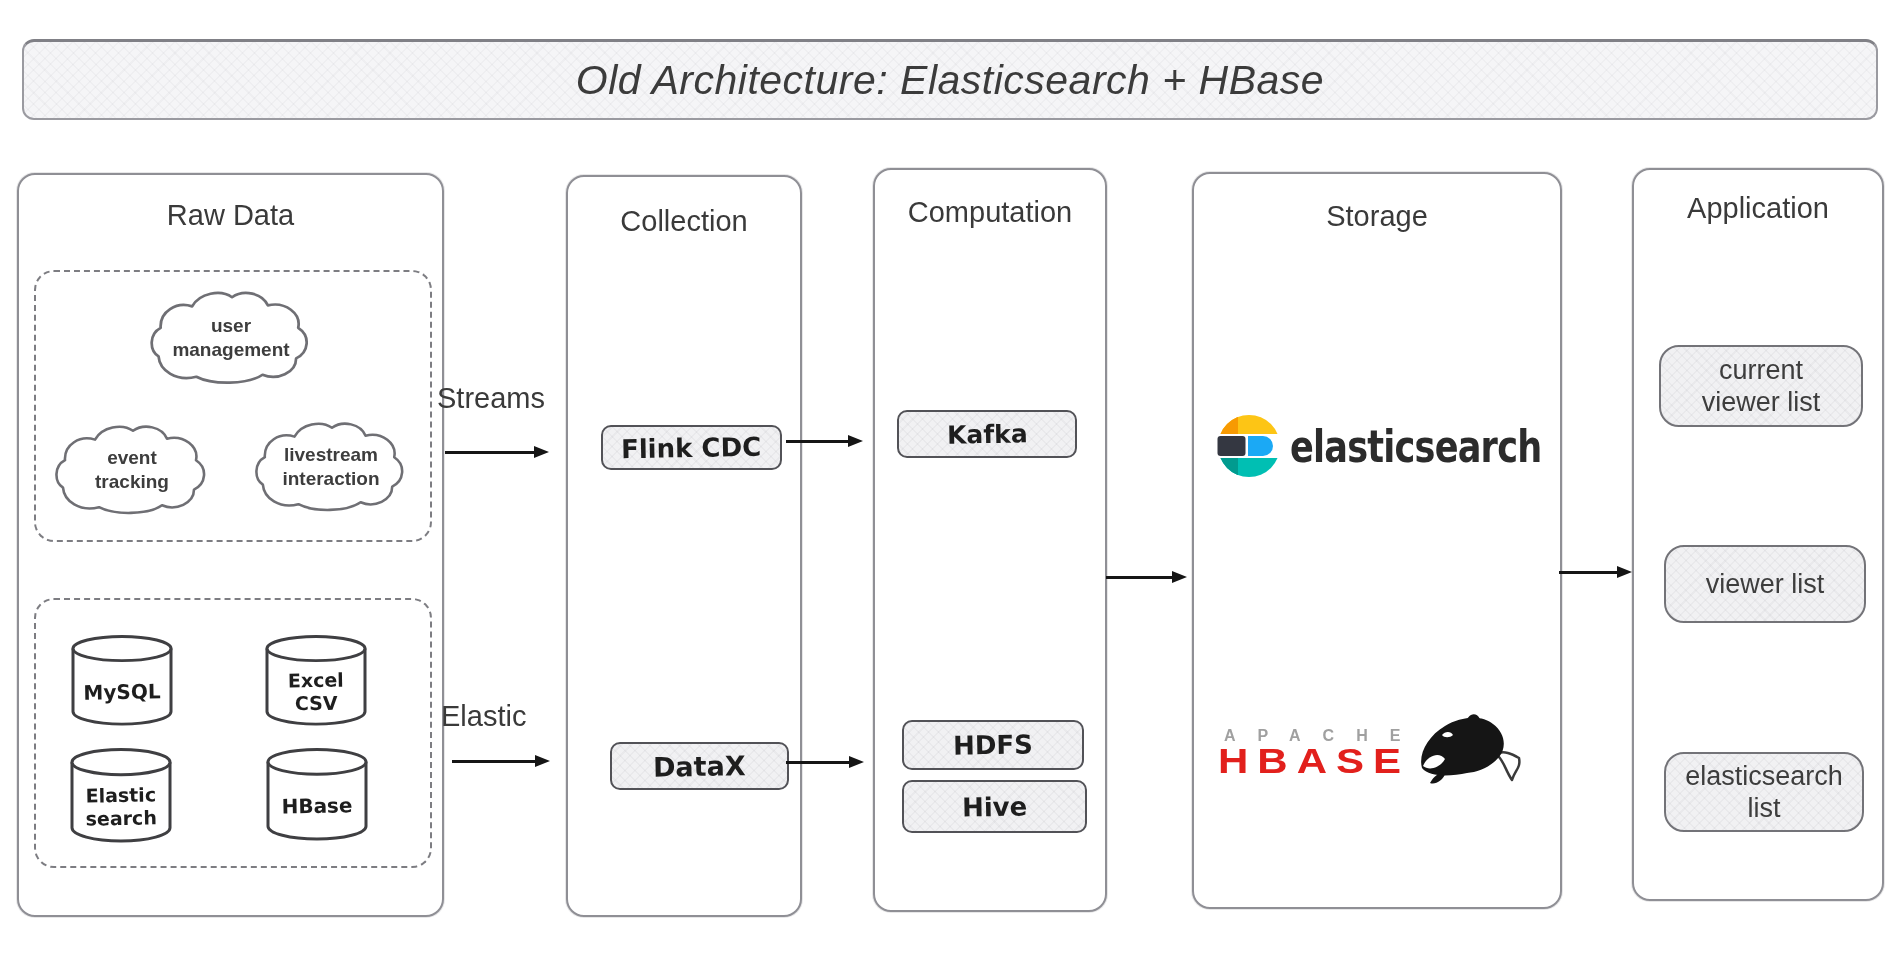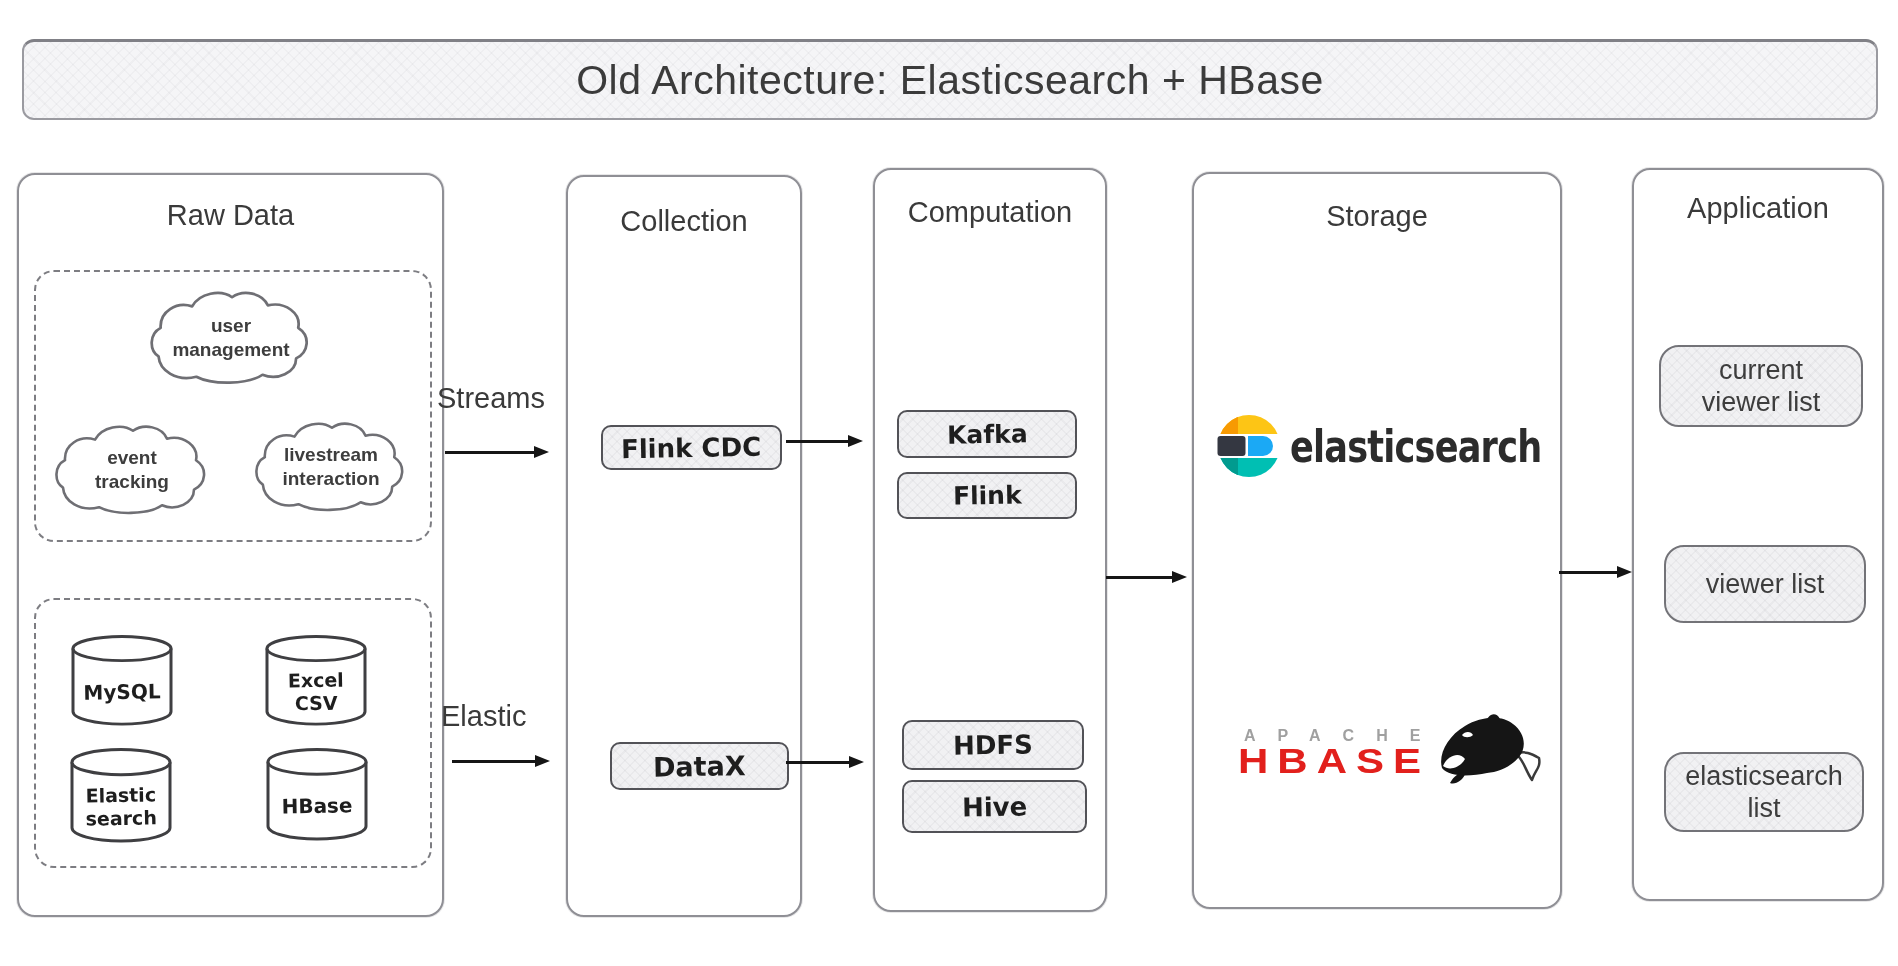--- a/index.html
+++ b/index.html
@@ -10,21 +10,21 @@
   
   .banner{
     position:absolute;left:22px;top:39px;width:1852px;height:76px;
     border:2px solid #9a9aa0;border-top:3px solid #808086;border-radius:12px;
     background-color:#f5f5f7;
     background-image:
       repeating-linear-gradient(45deg, rgba(120,120,130,.05) 0 1.5px, transparent 1.5px 8px),
       repeating-linear-gradient(-45deg, rgba(120,120,130,.05) 0 1.5px, transparent 1.5px 8px);
     display:flex;align-items:center;justify-content:center;
   }
-  .banner-title{font-size:41px;color:#3b3b3b;letter-spacing:.5px;}
+  .banner-title{font-size:41px;color:#3b3b3b;letter-spacing:.5px;font-style:italic;}
   
   .panel{
     position:absolute;background:#fff;border:2px solid #8f8f95;border-radius:18px;
     box-shadow:0 0 0 1px rgba(160,160,165,.25);
   }
   .panel-title{position:absolute;left:0;right:0;text-align:center;font-size:29px;color:#3a3a3a;}
   #panel-raw{left:17px;top:173px;width:423px;height:740px;}
   #panel-collection{left:550px;top:175px;width:232px;height:738px;margin-left:16px;}
   #panel-computation{left:873px;top:168px;width:230px;height:740px;}
   #panel-storage{left:1192px;top:172px;width:366px;height:733px;}
@@ -65,21 +65,21 @@
     border-left:15px solid #151515;border-top:6.5px solid transparent;border-bottom:6.5px solid transparent;
   }
   .flow-label{position:absolute;font-size:29px;color:#3a3a3a;}
   
   .es-logo-icon{position:absolute;left:23px;top:240px;width:64px;height:64px;}
   .es-wordmark{
     position:absolute;left:96px;top:242px;height:60px;display:flex;align-items:center;
     font-family:"DejaVu Sans",sans-serif;font-weight:700;font-size:45px;letter-spacing:-1px;
     color:#2c2c2c;transform:scaleX(.78);transform-origin:left center;white-space:nowrap;
   }
-  .hbase-logo{position:absolute;left:44px;top:553px;width:304px;height:84px;}
+  .hbase-logo{position:absolute;left:24px;top:553px;width:304px;height:84px;}
   .hbase-apache{
     position:absolute;left:6px;top:0;font-size:16px;font-weight:700;letter-spacing:22px;
     color:#a0a0a0;white-space:nowrap;
   }
   .hbase-word{
     position:absolute;left:0;top:15px;font-size:42px;font-weight:800;letter-spacing:9px;
     color:#e2201c;transform:scaleY(.82);transform-origin:left top;white-space:nowrap;
   }
   .orca{position:absolute;left:194px;top:-16px;width:110px;height:82px;}
 </style>
@@ -159,23 +159,20 @@
     </div>
     <div class="gbox" style="left:42px;top:565px;width:175px;height:44px;">
       <span class="hand" style="font-size:27px;">DataX</span>
     </div>
   </div>
 
   <div class="panel" id="panel-computation">
     <div class="panel-title" style="top:26px;">Computation</div>
     <div class="gbox" style="left:22px;top:240px;width:176px;height:44px;align-items:center;">
       <span class="hand" style="font-size:25px;">Kafka</span>
-    </div>
-    <div class="gbox" style="left:22px;top:302px;width:176px;height:43px;">
-      <span class="hand" style="font-size:25px;">Flink</span>
     </div>
     <div class="gbox" style="left:27px;top:550px;width:178px;height:46px;">
       <span class="hand" style="font-size:26px;">HDFS</span>
     </div>
     <div class="gbox" style="left:27px;top:610px;width:181px;height:49px;">
       <span class="hand" style="font-size:26px;">Hive</span>
     </div>
   </div>
 
   <div class="panel" id="panel-storage">

